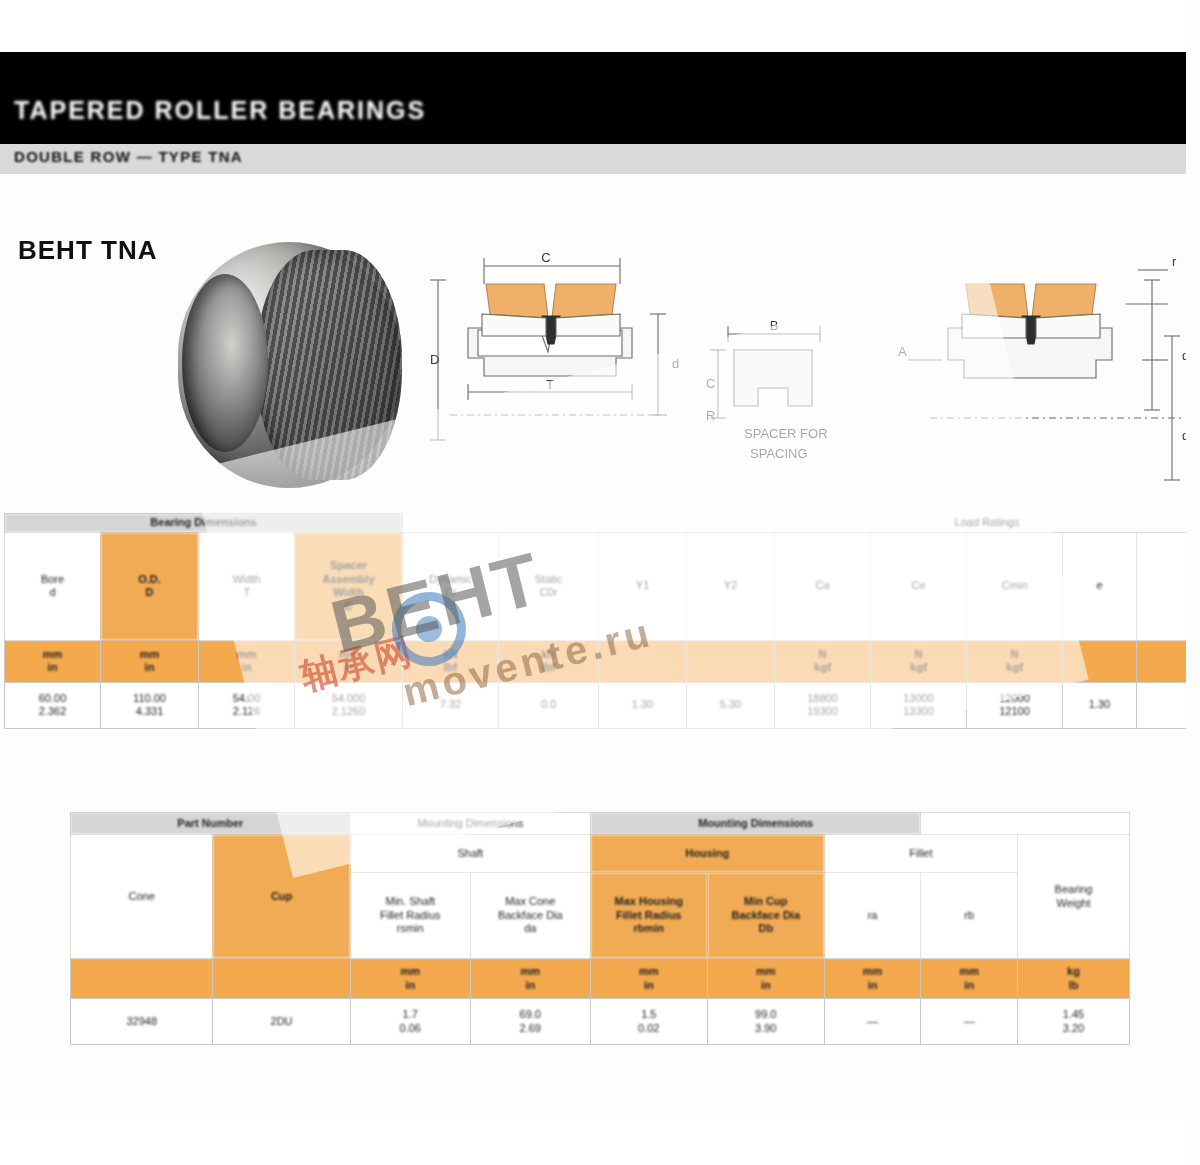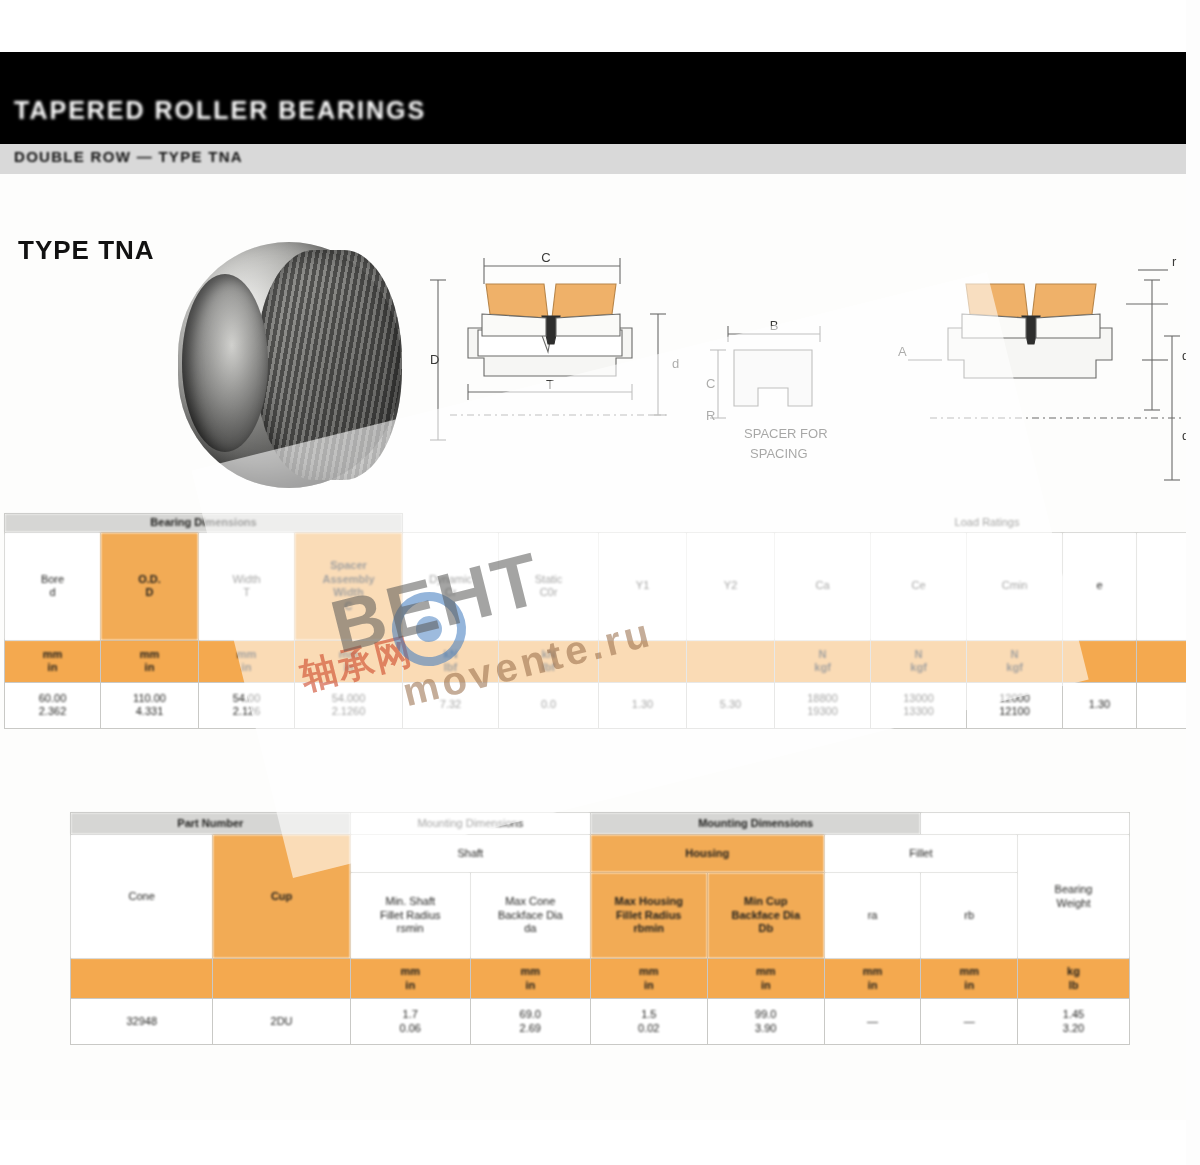--- a/index.html
+++ b/index.html
@@ -220,21 +220,21 @@
 
 <div class="page">
 
   <div class="scan-top"></div>
 
   <div class="top-band"></div>
   <div class="band-title">TAPERED ROLLER BEARINGS</div>
   <div class="band-sub-strip"></div>
   <div class="band-sub">DOUBLE ROW — TYPE TNA</div>
 
-  <div class="type-label">TYPE TNA</div>
+  <div class="type-label">BEHT TNA</div>
 
   <div class="bearing">
     <div class="outer"></div>
     <div class="ribs"></div>
     <div class="bore"></div>
     <div class="bore-inner"></div>
     <div class="shade"></div>
   </div>
 
   <div class="drawing-left">

